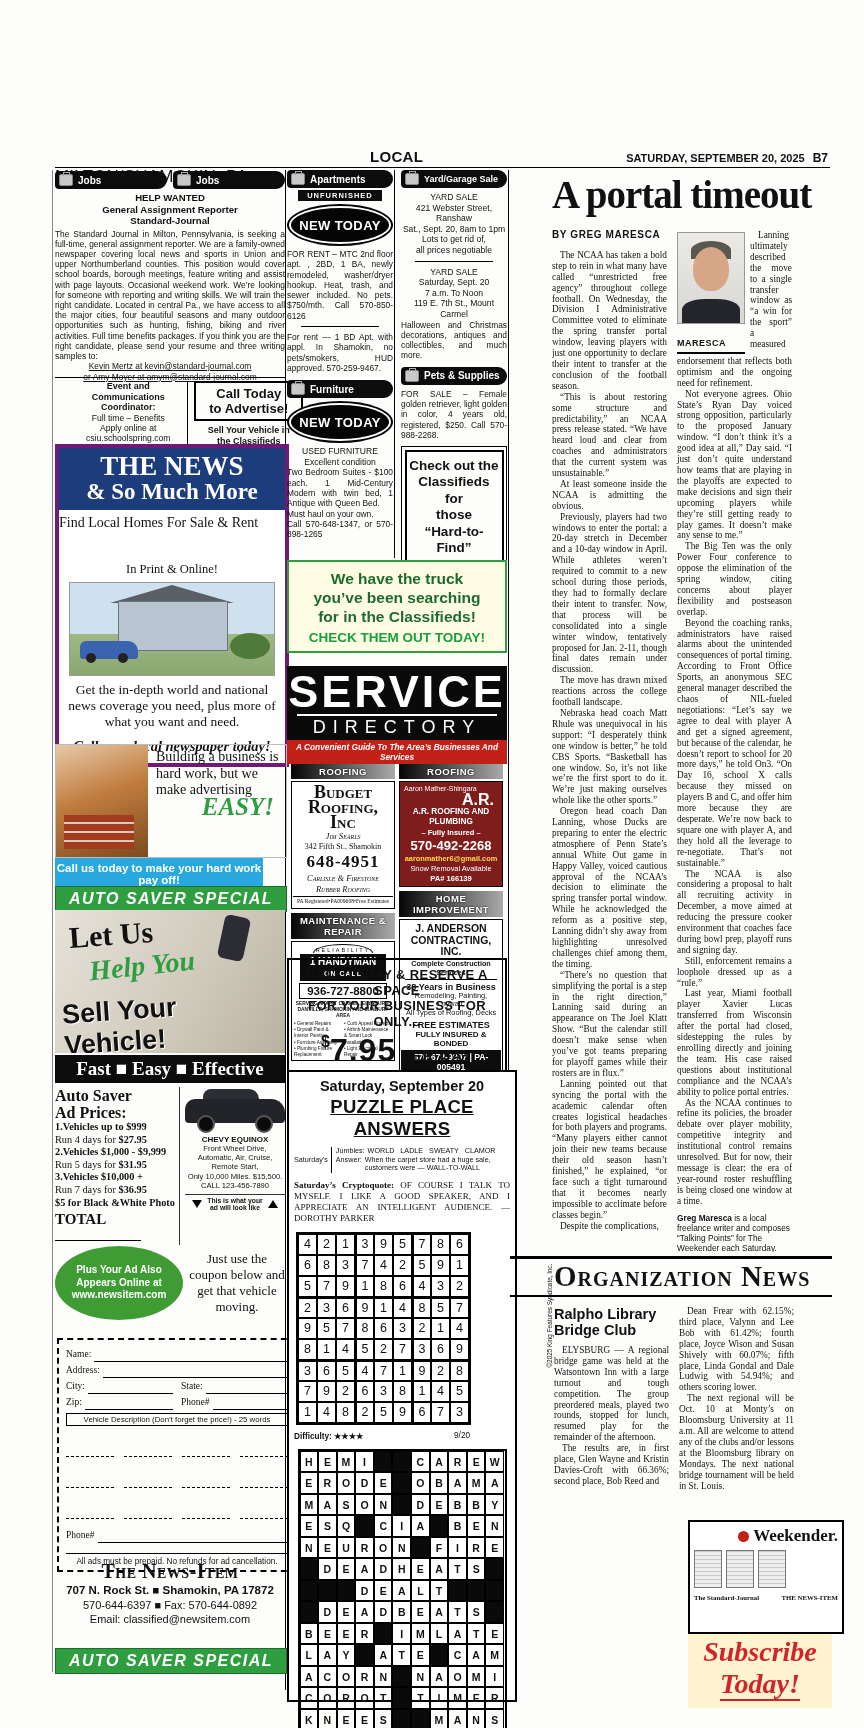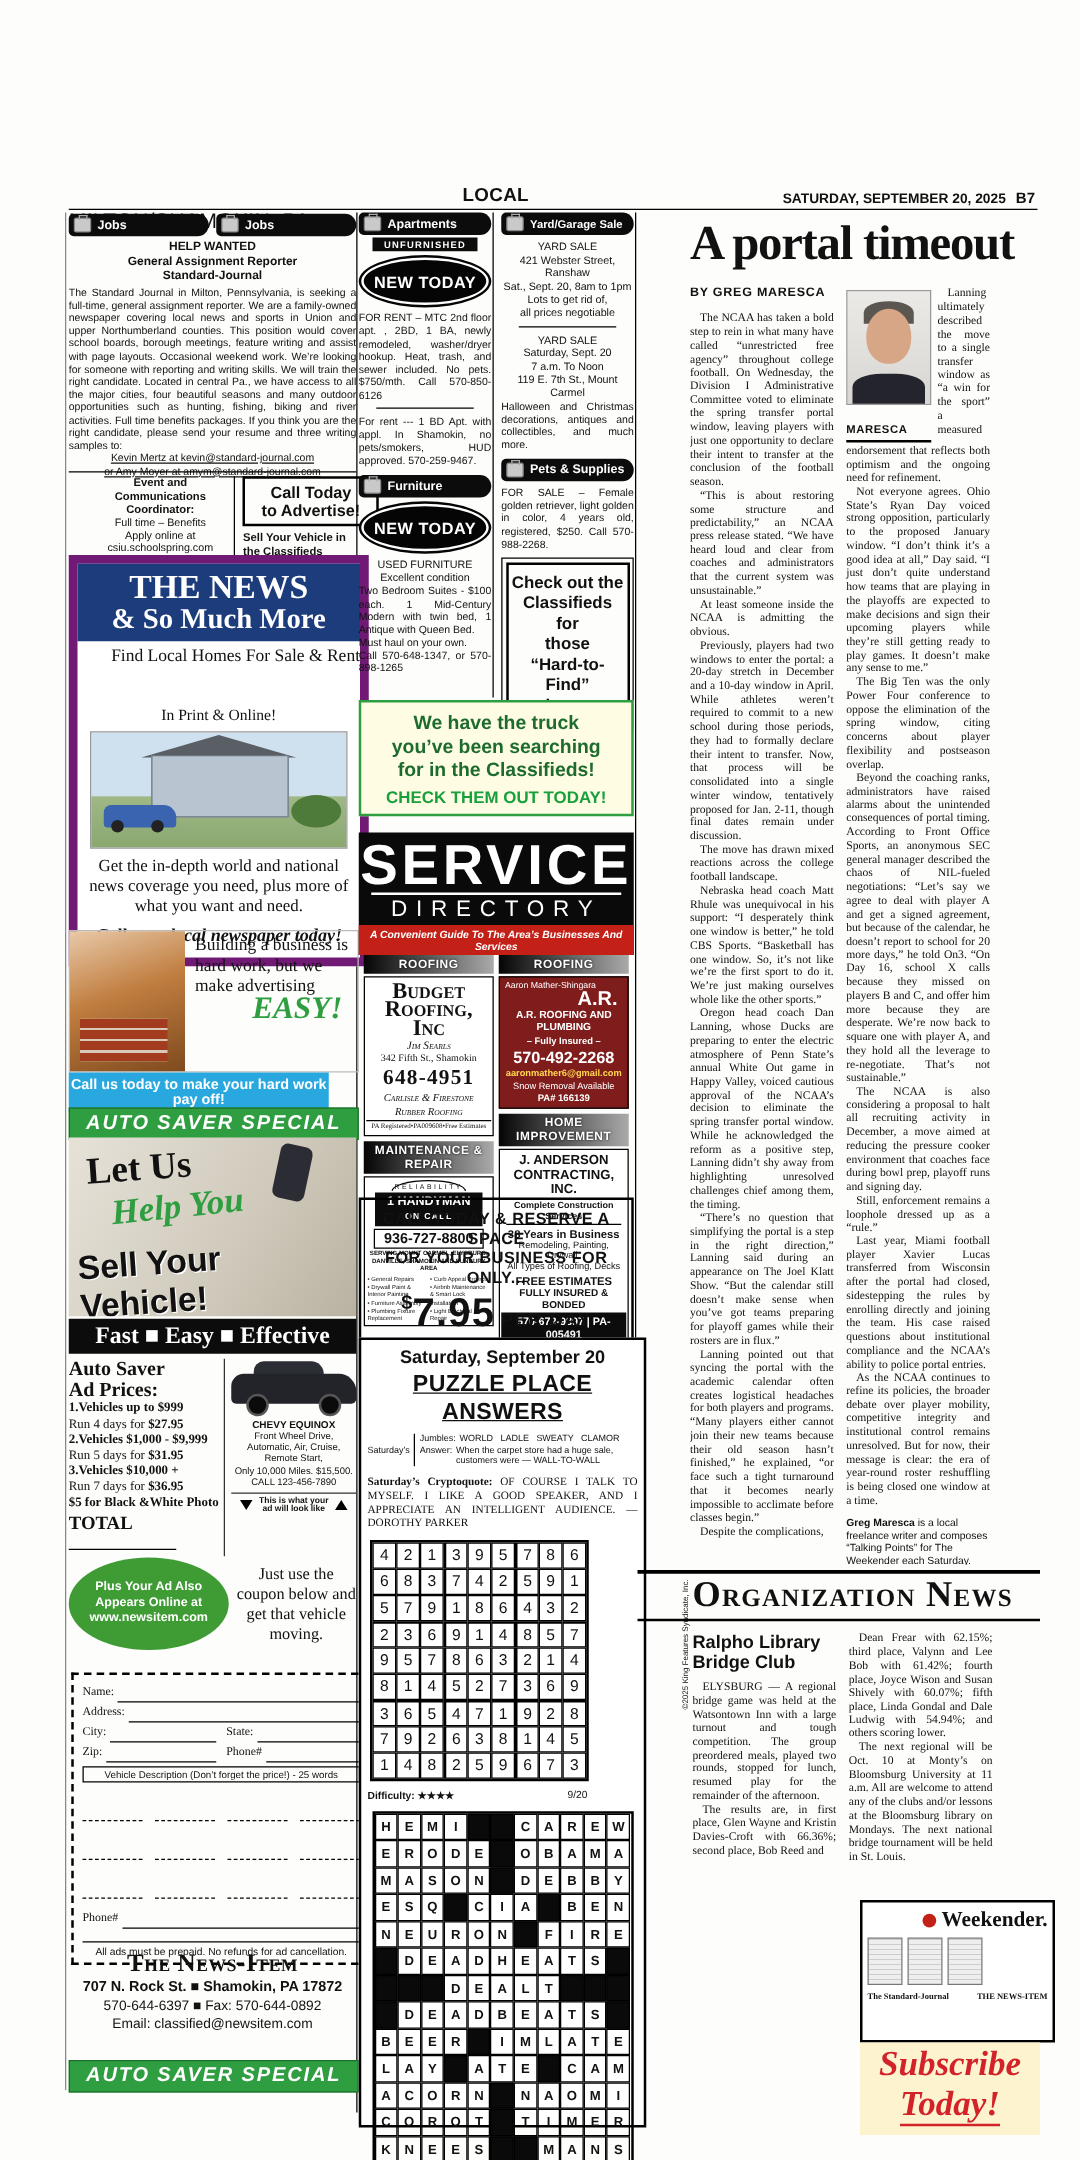--- a/index.html
+++ b/index.html
@@ -30,29 +30,29 @@
   .jobsrow{left:55px;top:171px;width:230px;display:flex;gap:6px;}
   .jobsrow .secbar{flex:1;}
   .helpwanted{left:55px;top:192px;width:230px;}
   .hw-t{font-weight:bold;text-align:center;font-size:9.6px;line-height:11.5px;}
   .hw-body{font-size:8.4px;line-height:10.2px;text-align:justify;margin-top:2px;}
   .hw-c{font-size:8.4px;text-align:center;text-decoration:underline;line-height:10.5px;}
   .eventrow{left:73px;top:381px;width:230px;display:flex;}
   .eventrow .cell1{width:112px;text-align:center;font-size:8.6px;line-height:10.4px;padding-right:4px;}
   .eventrow .cell2{width:110px;border-left:1px solid #000;padding-left:6px;}
   .ct-box{border:2.5px solid #000;text-align:center;font-weight:bold;font-size:13px;line-height:15px;padding:3px 0;margin-bottom:4px;}
-  .sv-lines{font-weight:bold;font-size:9px;line-height:11px;}
+  .sv-lines{text-align:center;font-weight:bold;font-size:9px;line-height:11px;}
   .b-title{font-weight:bold;font-size:9px;line-height:10.5px;}
   
-  .thenews{left:55px;top:444px;width:226px;border:7px solid #701a75;background:#fff;}
+  .thenews{left:55px;top:444px;width:226px;border:4px solid #701a75;background:#fff;}
   .tn-head{background:#1c3c7c;color:#fff;text-align:center;font-family:"Liberation Serif",serif;
            font-weight:bold;padding:4px 0 6px;}
   .tn-l1{font-size:27px;line-height:28px;}
   .tn-l2{font-size:23px;line-height:24px;}
-  .tn-find{text-align:right;font-family:"Liberation Serif",serif;font-size:14px;margin-top:5px;}
+  .tn-find{text-align:left;font-family:"Liberation Serif",serif;font-size:14px;margin-top:5px;}
   .tn-find2{text-align:center;font-family:"Liberation Serif",serif;font-size:12.5px;margin-top:31px;}
   .house{margin:5px auto;width:204px;height:92px;position:relative;background:linear-gradient(#cfe0ee 55%,#9fb886 56%,#8aa870);overflow:hidden;border:1px solid #999;}
   .house .bld{position:absolute;left:48px;top:18px;width:108px;height:48px;background:#b8c4cf;border:1px solid #6a7580;}
   .house .roof{position:absolute;left:40px;top:2px;width:0;height:0;border-left:62px solid transparent;border-right:62px solid transparent;border-bottom:18px solid #5a5f66;}
   .house .car{position:absolute;left:10px;top:58px;width:58px;height:18px;background:#3a63b0;border-radius:6px 10px 3px 3px;}
   .house .car:after{content:"";position:absolute;left:6px;bottom:-4px;width:10px;height:10px;background:#222;border-radius:50%;box-shadow:32px 0 0 #222;}
   .house .bush{position:absolute;right:4px;top:50px;width:40px;height:26px;background:#4e7a3a;border-radius:50%;}
   .tn-para{text-align:center;font-family:"Liberation Serif",serif;font-size:13.5px;line-height:16px;margin:6px 8px 0;}
   .tn-call{text-align:center;font-family:"Liberation Serif",serif;font-style:italic;font-weight:bold;font-size:14.5px;line-height:17px;margin:8px 0 8px;}
   

